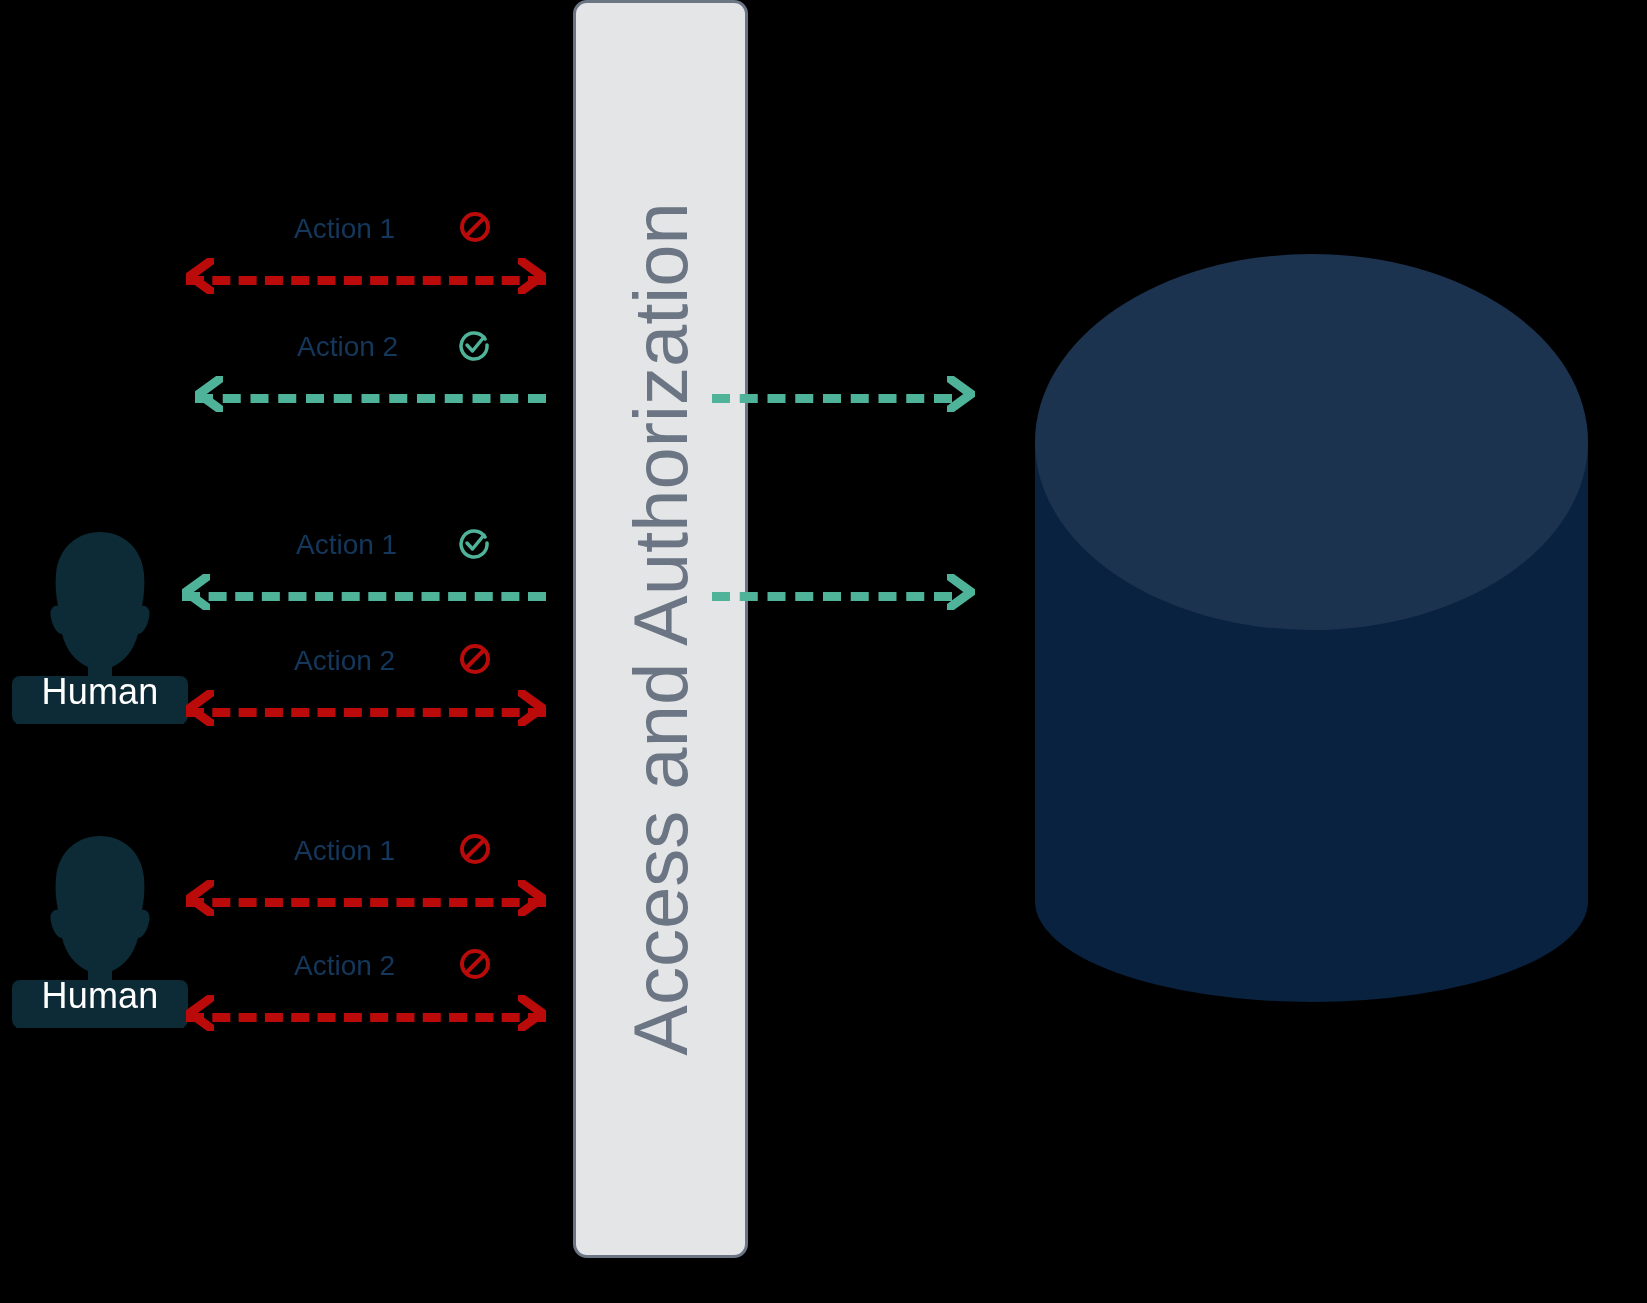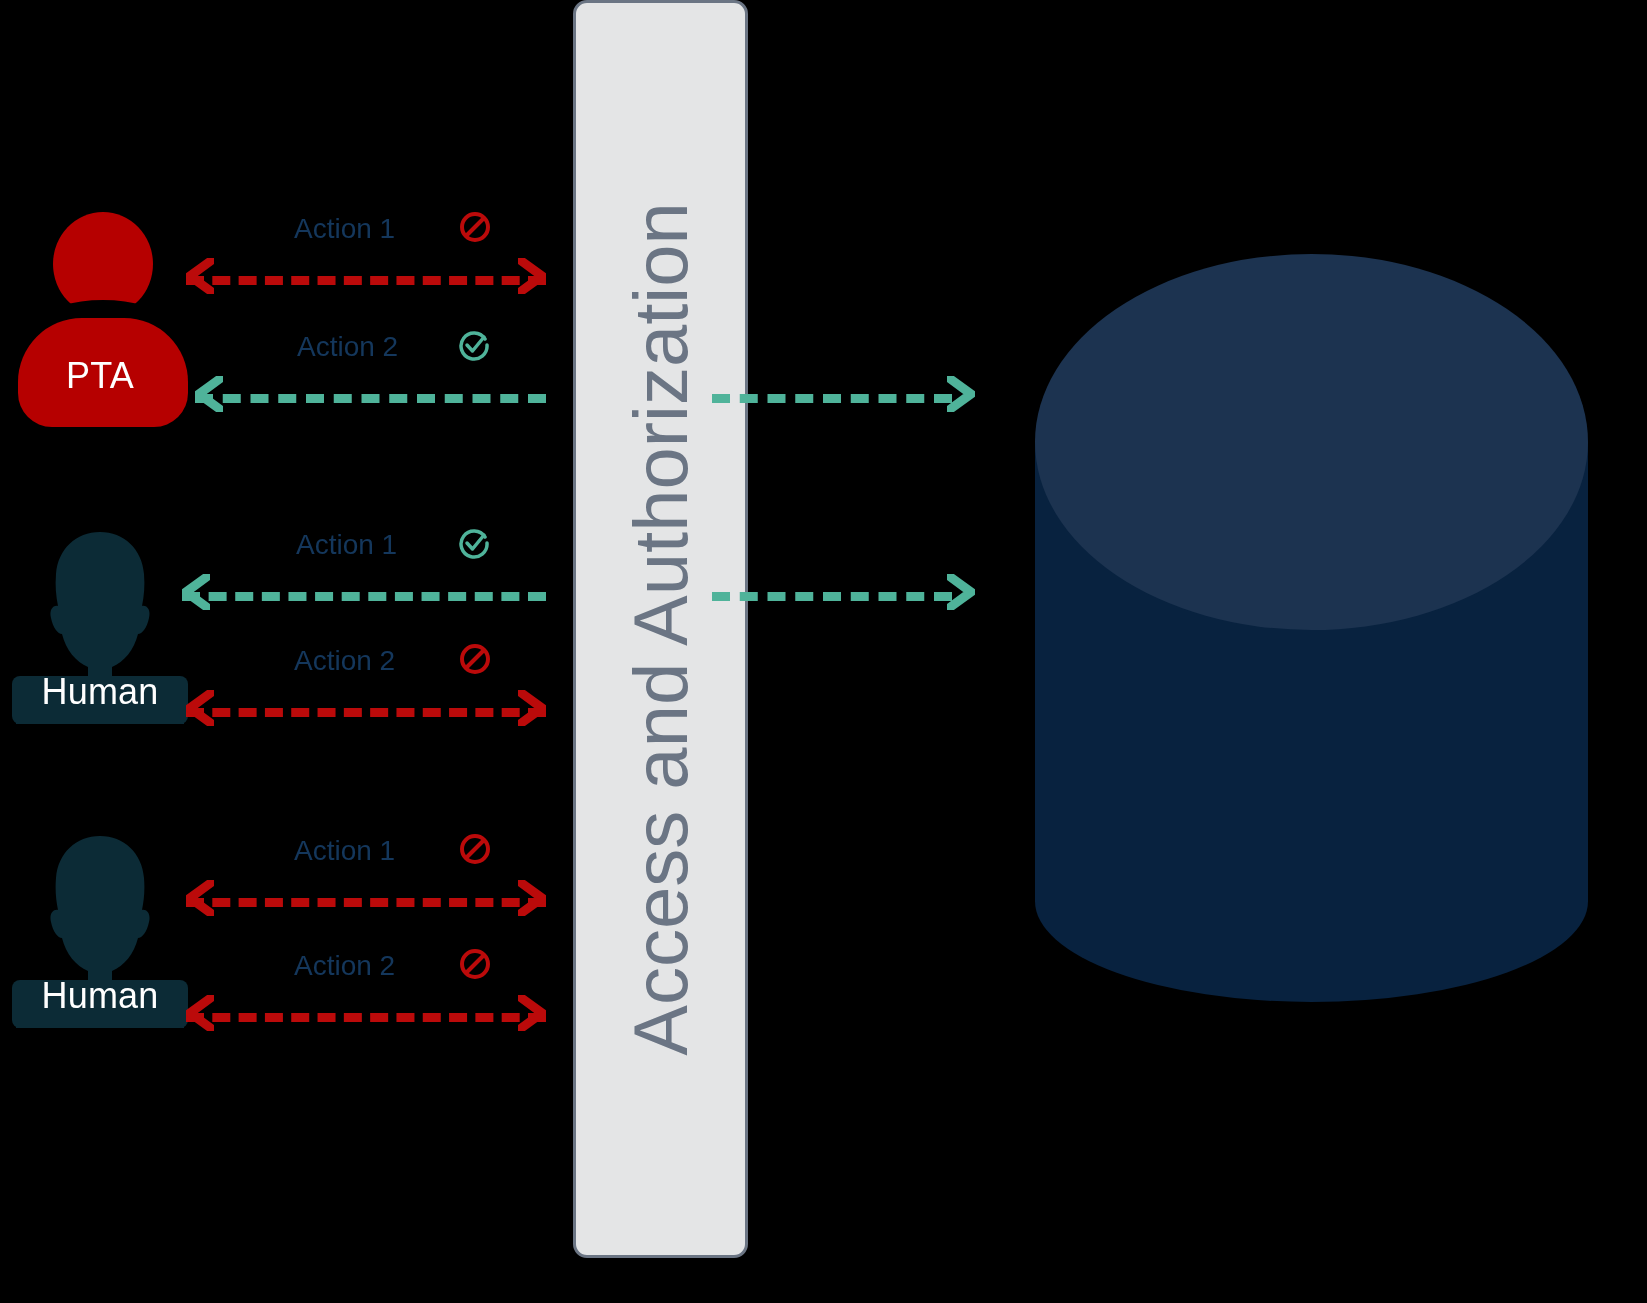--- a/index.html
+++ b/index.html
@@ -84,26 +84,20 @@
   .conn .badge{
     position:absolute;top:-38px;width:34px;height:34px;
   }
   .conn .badge svg{display:block;width:34px;height:34px;}
 </style>
 </head>
 <body>
 
 <div id="stage">
 
-  <div class="actor" id="actor-pta" style="left:10px;top:212px;width:180px;height:215px;">
-    <div class="pta-head" style="left:43px;top:0px;width:100px;height:104px;"></div>
-    <div class="pta-notch" style="left:36px;top:88px;width:114px;height:38px;"></div>
-    <div class="pta-body" style="left:8px;top:106px;width:170px;height:109px;"></div>
-    <div class="label" style="top:146px;">PTA</div>
-  </div>
 
   <div class="actor" id="actor-human-1" style="left:12px;top:528px;width:176px;height:196px;">
     <svg class="human-svg" width="176" height="196" viewBox="0 0 176 196">
       <path fill="#0c2b36" d="
         M88 4
         C112 4 130 21 132 46
         C133 58 132 68 130 78
         C135 77 139 82 137 90
         C135 100 130 106 126 106
         C122 122 112 134 100 139

